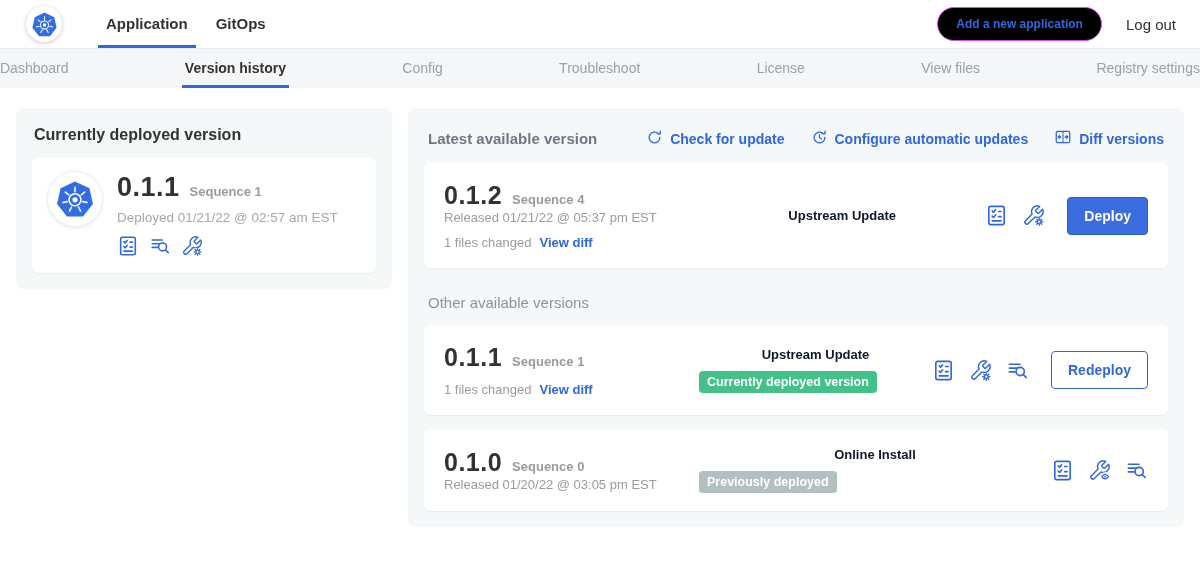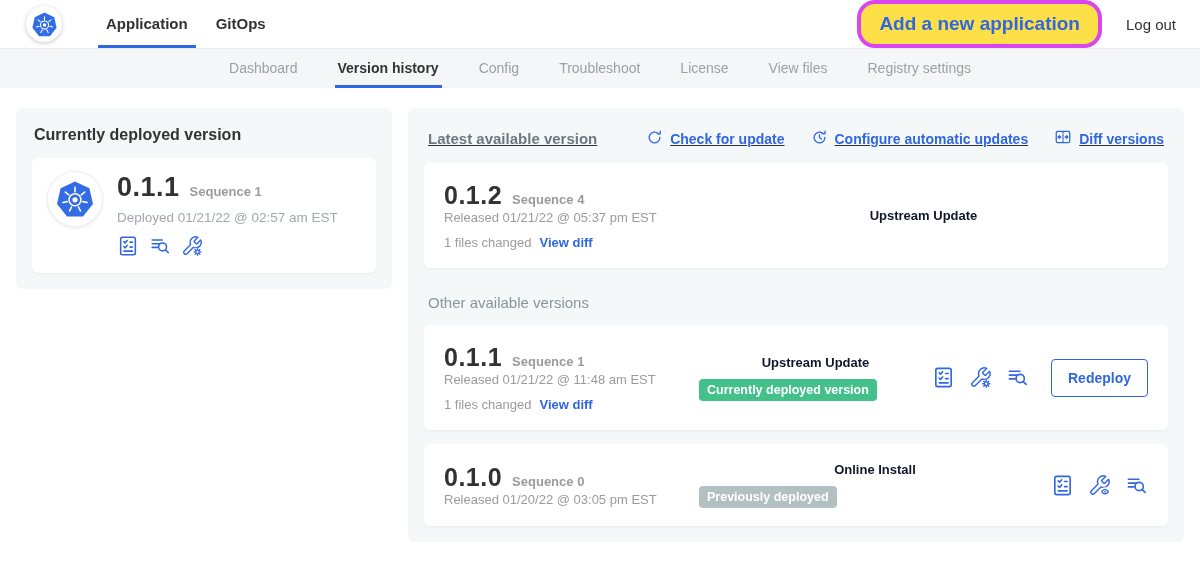--- a/index.html
+++ b/index.html
@@ -11,28 +11,28 @@
     background:#fff; position:relative; }
   .logo-badge { width:36px; height:36px; border-radius:50%; background:#fff;
     box-shadow:0 1px 4px rgba(0,0,0,.22); display:flex; align-items:center;
     justify-content:center; margin-right:30px; flex:0 0 auto; }
   .header-tabs { display:flex; height:48px; }
   .header-tab { font-size:15px; font-weight:700; color:#323232; padding:0 14px;
     line-height:48px; position:relative; cursor:pointer; }
   .header-tab.active::after { content:""; position:absolute; left:6px; right:6px;
     bottom:0; height:3px; background:#3066e0; }
   .header-right { margin-left:auto; display:flex; align-items:center; gap:24px; }
-  .add-app-btn { border:4px solid #d946ef; color:#3066e0; background:#fde047;
-    font-weight:700; font-size:19px; padding:9px 18px; border-radius:18px;
+  .add-app-btn { border:1px solid #d946ef; color:#3066e0; background:#000000;
+    font-weight:700; font-size:12px; padding:9px 18px; border-radius:18px;
     cursor:pointer; font-family:inherit; }
   .logout { font-size:15px; color:#323232; cursor:pointer; }
 
   
   .subnav { height:40px; background:#f4f6f7; border-top:1px solid #e9ecee;
-    display:flex; justify-content:center; gap:40px; }
+    display:flex; justify-content:space-between; gap:40px; }
   .subnav-tab { font-size:14px; color:#9ba1a8; line-height:39px; position:relative;
     cursor:pointer; }
   .subnav-tab.active { color:#323232; font-weight:600; }
   .subnav-tab.active::after { content:""; position:absolute; left:-3px; right:-3px;
     bottom:0; height:3px; background:#3066e0; }
 
   
   .main { display:flex; gap:16px; padding:20px 16px; align-items:flex-start; }
   .panel { background:#f5f8f9; border-radius:6px; }
   .left-panel { width:376px; padding:18px 16px 16px; }
@@ -44,21 +44,21 @@
     display:flex; align-items:center; justify-content:center; flex:0 0 auto; }
   .v-line { display:flex; align-items:baseline; gap:10px; }
   .big-version { font-size:27px; font-weight:800; color:#323232; letter-spacing:.5px; }
   .seq { font-size:13px; color:#9b9b9b; font-weight:600; }
   .deployed-date { font-size:13.5px; color:#a3a8ad; margin-top:7px; }
   .icon-row { display:flex; align-items:center; gap:10px; margin-top:10px; color:#3066e0; }
   .icon-row svg, .vc-icons svg { cursor:pointer; display:block; }
 
   
   .right-panel { flex:1; padding:16px 16px 16px; }
-  .right-head { display:flex; align-items:center; margin:4px 4px 14px;text-decoration:underline; }
+  .right-head { display:flex; align-items:center; margin:4px 4px 14px; }
   .latest-title { font-size:15px; font-weight:600; color:#6f7780; }
   .head-actions { margin-left:auto; display:flex; align-items:center; gap:26px; }
   .action-link { display:flex; align-items:center; gap:7px; color:#3066e0;
     font-size:14px; font-weight:700; cursor:pointer; }
   .other-title { font-size:15px; font-weight:400; color:#8b949b; margin:26px 4px 0; }
 
   .version-card { background:#fff; border-radius:6px; padding:18px 20px;
     display:grid; grid-template-columns:255px 1fr auto; align-items:center;
     box-shadow:0 1px 2px rgba(0,0,0,.06); margin-top:14px; }
   .version-card.first { margin-top:0; }
@@ -203,31 +203,47 @@
         </div>
         <div class="v-released">Released 01/21/22 @ 05:37 pm EST</div>
         <div class="v-files">
           <span>1 files changed</span>
           <span class="view-diff">View diff</span>
         </div>
       </div>
       <div class="vc-mid">
         <div class="src-label">Upstream Update</div>
       </div>
+      <div class="vc-icons">
+        <span>
+          <svg viewBox="0 0 24 24" width="23" height="23" fill="none" stroke="currentColor" stroke-width="1.7" stroke-linecap="round" stroke-linejoin="round">
+            <rect x="4" y="2.5" width="16" height="19" rx="2"></rect>
+            <path d="M7.5 7.2l1.4 1.4 2.2-2.6M7.5 12.6l1.4 1.4 2.2-2.6M14.2 7.8h2.6M14.2 13.2h2.6M7.5 17.6h9.3"></path>
+          </svg>
+        </span>
+        <span>
+          <svg viewBox="0 0 24 24" width="23" height="23" fill="none" stroke="currentColor" stroke-width="1.5" stroke-linecap="round" stroke-linejoin="round">
+            <path d="M14.7 6.3a1 1 0 0 0 0 1.4l1.6 1.6a1 1 0 0 0 1.4 0l3.77-3.77a6 6 0 0 1-7.94 7.94l-6.91 6.91a2.12 2.12 0 0 1-3-3l6.91-6.91a6 6 0 0 1 7.94-7.94l-3.76 3.76z"></path>
+            <circle cx="18" cy="18.5" r="4.2" fill="#fff" stroke="none"></circle>
+            <circle cx="18" cy="18.5" r="1.9" stroke-width="1.4"></circle>
+            <path stroke-width="1.4" d="M18 14.8v1.1M18 21.1v1.1M14.3 18.5h1.1M20.6 18.5h1.1M15.4 15.9l.8.8M19.8 20.3l.8.8M20.6 15.9l-.8.8M16.2 20.3l-.8.8"></path>
+          </svg>
+        </span>
+        <button class="btn btn-primary">Deploy</button>
+      </div>
     </div>
 
     <div class="other-title">Other available versions</div>
 
     <div class="version-card">
       <div class="vc-left">
         <div class="v-line">
           <span class="v-num">0.1.1</span>
           <span class="seq">Sequence 1</span>
         </div>
-        <div class="v-released">Released 01/21/22 @ 11:48 am EST</div>
         <div class="v-files">
           <span>1 files changed</span>
           <span class="view-diff">View diff</span>
         </div>
       </div>
       <div class="vc-mid">
         <div class="src-label">Upstream Update</div>
         <span class="badge green">Currently deployed version</span>
       </div>
       <div class="vc-icons">

